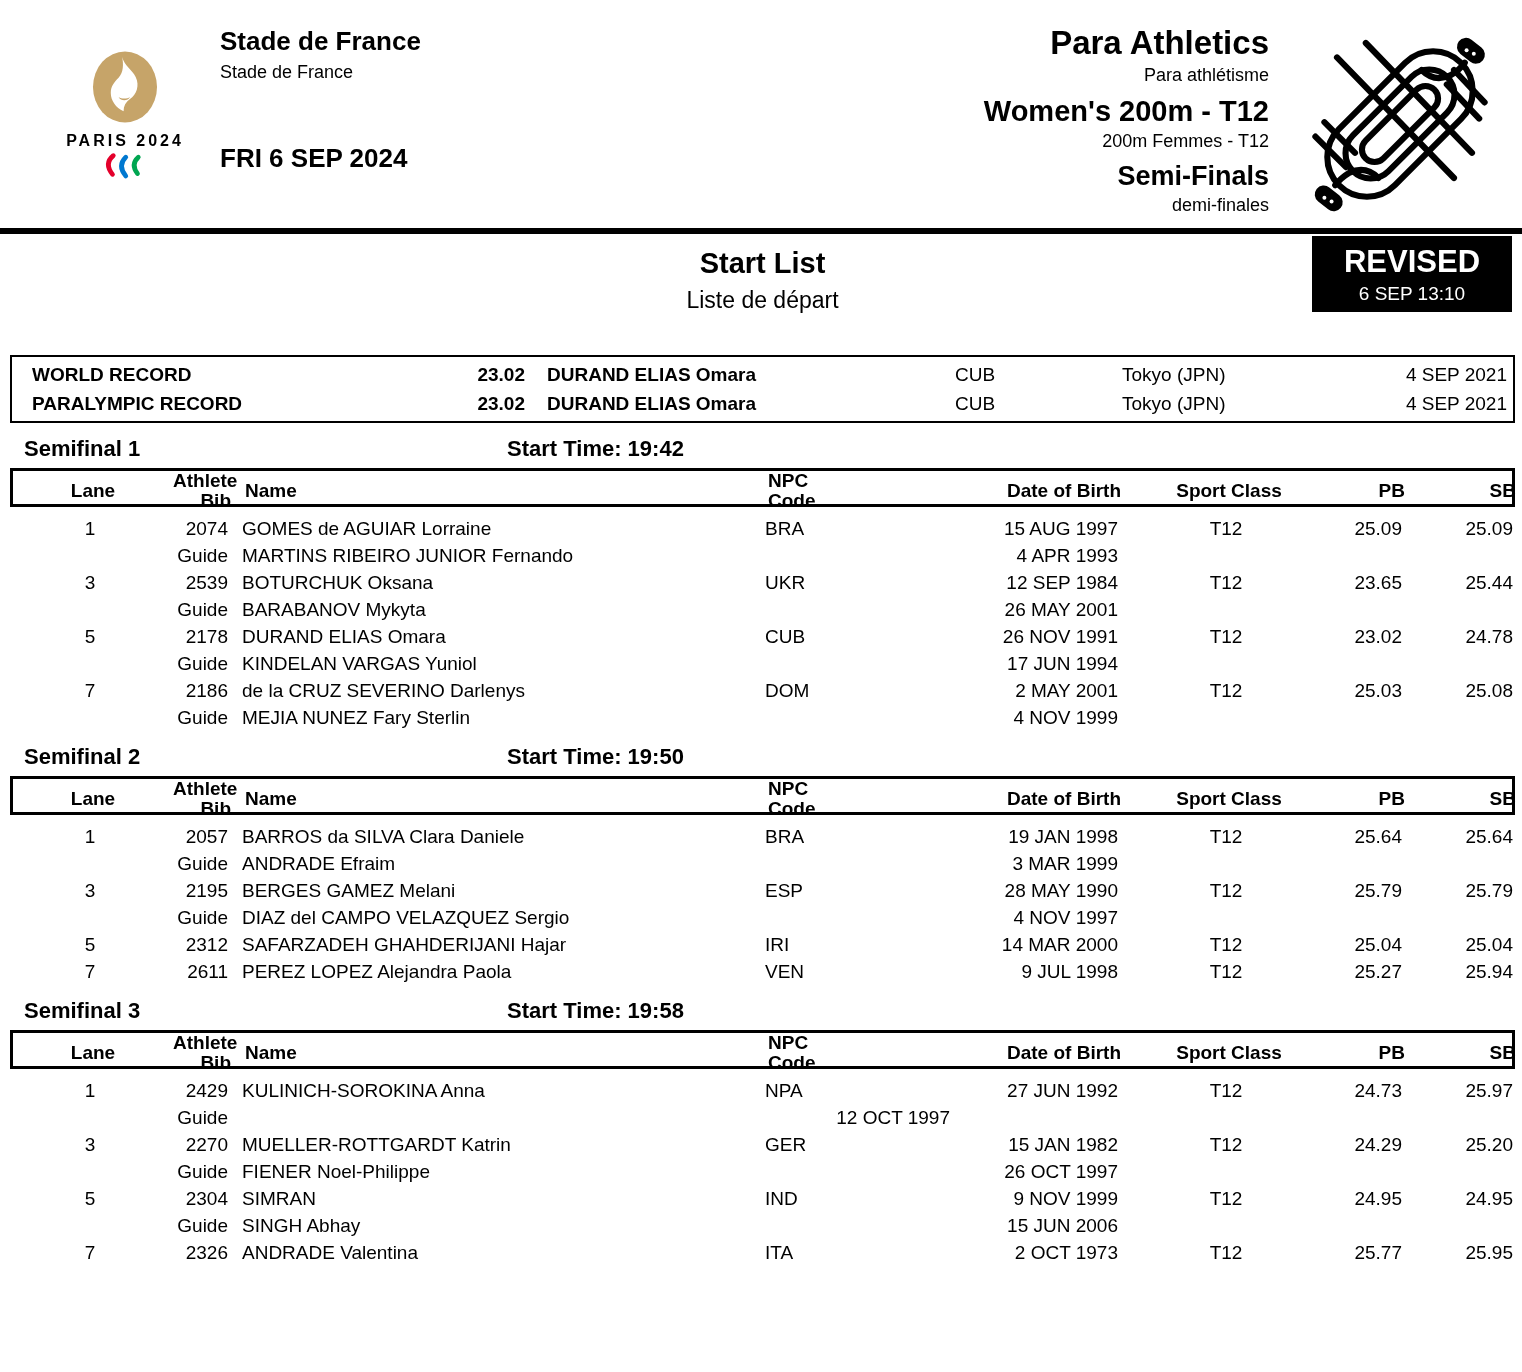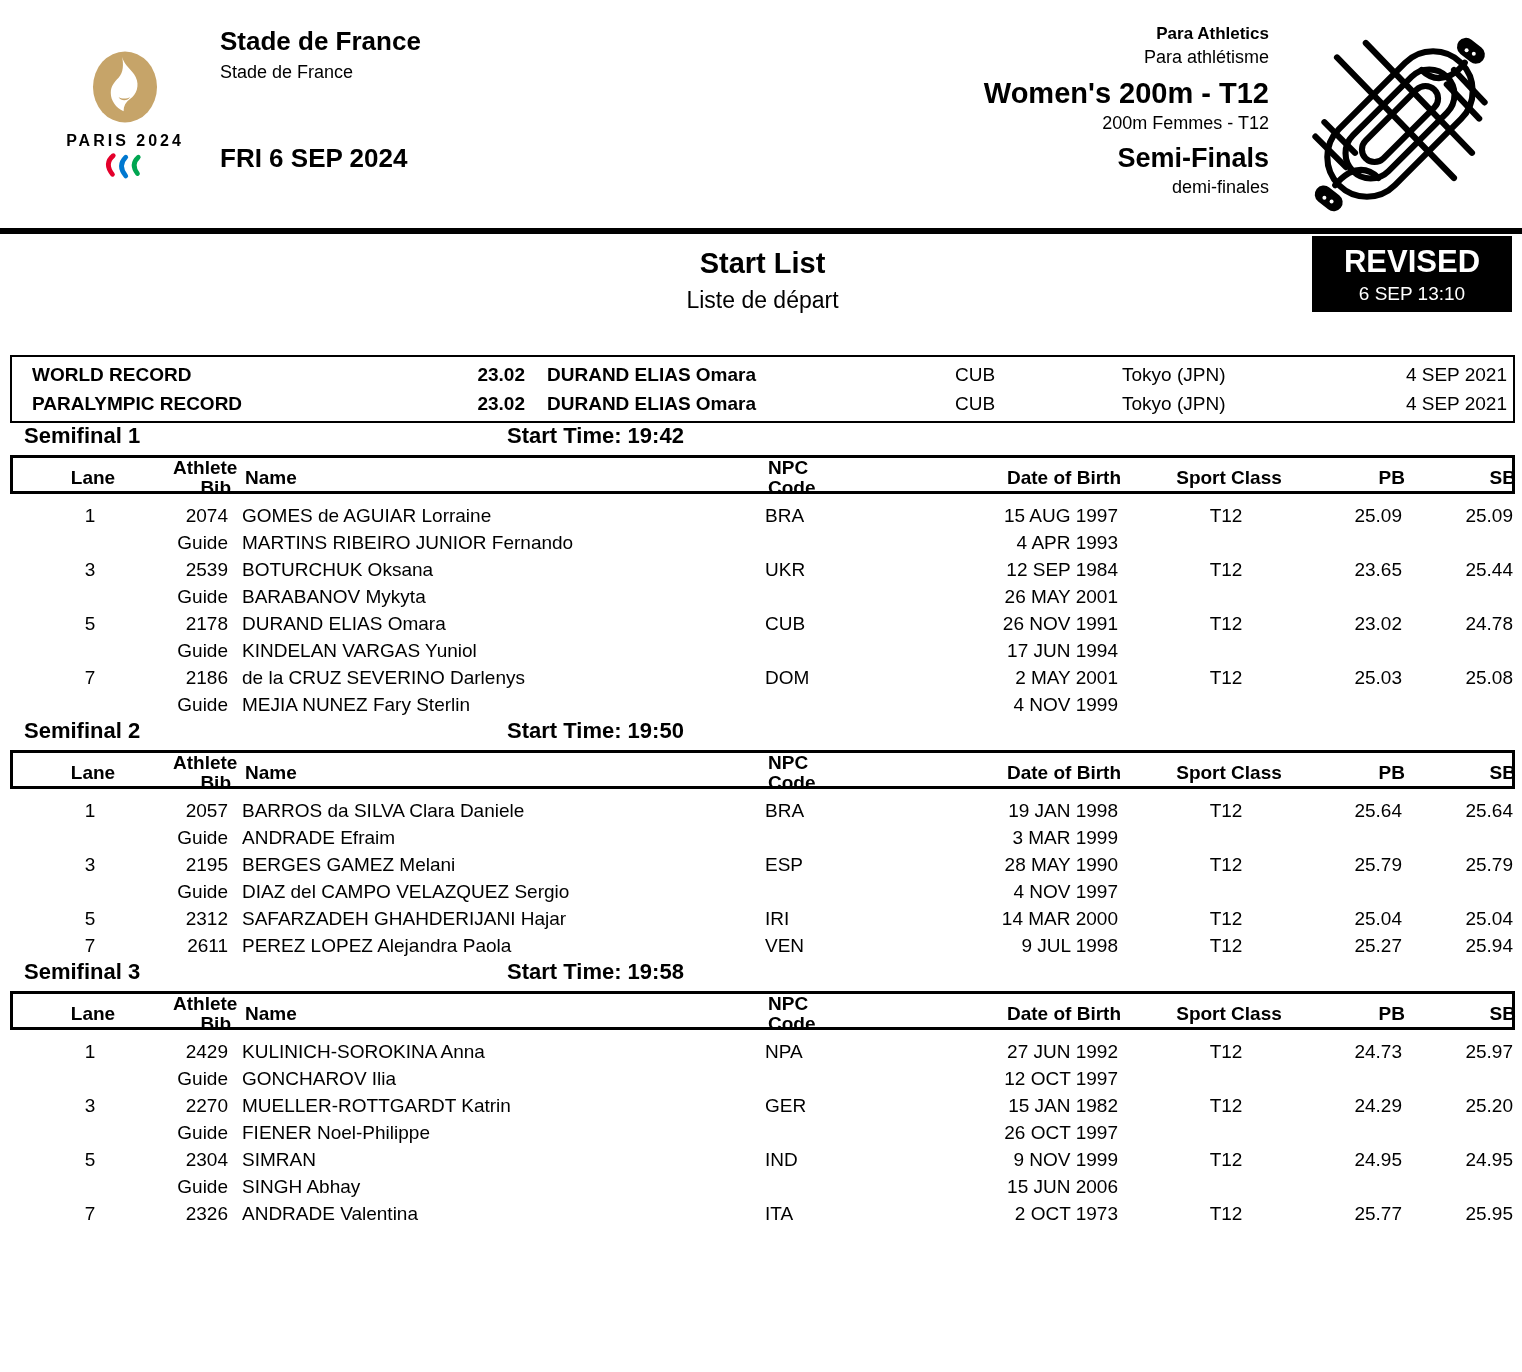--- a/index.html
+++ b/index.html
@@ -8,21 +8,21 @@
 
   
   .top-header { position:relative; height:228px; }
   .logo-block { position:absolute; left:40px; top:50px; width:150px; text-align:center; }
   .logo-wordmark { font-weight:bold; font-size:16px; letter-spacing:3px; margin-top:4px; white-space:nowrap; }
   .venue-block { position:absolute; left:210px; top:26px; }
   .venue-name { font-size:26px; font-weight:bold; }
   .venue-sub { font-size:18px; margin-top:5px; }
   .header-date { font-size:26px; font-weight:bold; margin-top:60px; }
   .event-block { position:absolute; right:246px; top:24px; text-align:right; }
-  .evt-line1 { font-size:17px; font-weight:bold; }
+  .evt-line1 { font-size:33px; font-weight:bold; }
   .evt-line2 { font-size:29px; font-weight:bold; }
   .evt-line3 { font-size:27px; font-weight:bold; }
   .evt-sub { font-size:18px; margin:3px 0 9px; }
   .track-icon { position:absolute; right:25px; top:30px; }
 
   .thick-rule { height:6px; background:#000; margin:0 -7px 0 -10px; }
 
   
   .title-section { position:relative; height:100px; text-align:center; padding-top:13px; }
   .doc-title { font-size:29px; font-weight:bold; }
@@ -40,21 +40,21 @@
   .record-box { border:2px solid #000; margin-top:21px; padding:3px 0; }
   .grid-rec { display:grid; grid-template-columns:448px 65px 315px 270px 200px 203px; height:29px; align-items:center; font-size:19px; }
   .r-label { padding-left:20px; font-weight:bold; }
   .r-mark  { text-align:right; font-weight:bold; }
   .r-athlete { padding-left:22px; font-weight:bold; }
   .r-npc { text-align:center; }
   .r-venue { padding-left:12px; }
   .r-date { text-align:right; padding-right:6px; }
 
   
-  .heat { }
+  .heat { margin-top:13px; }
   .heat-heading { position:relative; height:30px; margin-bottom:2px; }
   .heat-title { position:absolute; left:14px; font-size:22px; font-weight:bold; }
   .heat-start-time { position:absolute; left:497px; font-size:22px; font-weight:bold; }
   .grid-row { display:grid; grid-template-columns:160px 58px 512px 210px 168px 182px 102px 113px; }
   .header-box { border:3px solid #000; height:39px; align-items:center; font-weight:bold; font-size:19px; line-height:20px; }
   .rows { padding-top:8px; }
   .athlete-row, .guide-row { font-size:19px; line-height:27px; }
   .c-lane { text-align:center; }
   .c-bib  { text-align:right; }
   .c-name { padding-left:14px; }
@@ -375,21 +375,20 @@
             <div class="c-name">KULINICH-SOROKINA Anna</div>
             <div class="c-npc">NPA</div>
             <div class="c-dob">27 JUN 1992</div>
             <div class="c-class">T12</div>
             <div class="c-pb">24.73</div>
             <div class="c-sb">25.97</div>
           </div>
           <div class="grid-row guide-row">
             <div class="c-lane"></div>
             <div class="c-bib">Guide</div>
-            <div class="c-name">GONCHAROV Ilia</div>
             <div class="c-npc"></div>
             <div class="c-dob">12 OCT 1997</div>
             <div class="c-class"></div>
             <div class="c-pb"></div>
             <div class="c-sb"></div>
           </div>
           <div class="grid-row athlete-row">
             <div class="c-lane">3</div>
             <div class="c-bib">2270</div>
             <div class="c-name">MUELLER-ROTTGARDT Katrin</div>

